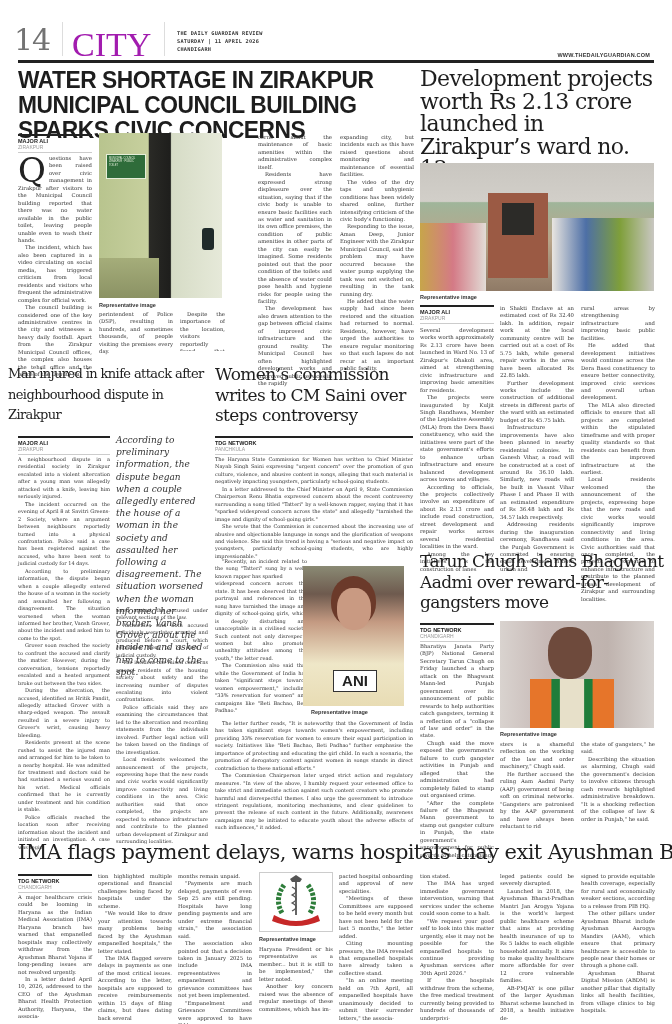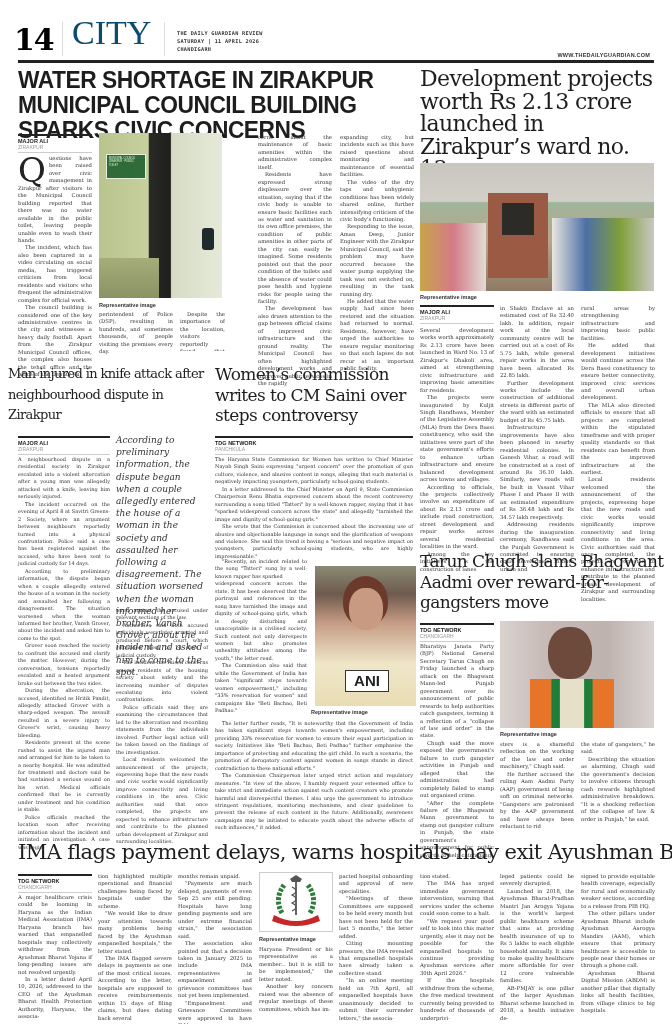--- a/index.html
+++ b/index.html
@@ -1,21 +1,21 @@
 <!DOCTYPE html>
 <html><head>
 <meta charset="utf-8">
 <style>
   * { box-sizing: border-box; margin: 0; padding: 0; }
   html, body { width: 672px; height: 1024px; background: #fff; overflow: hidden; }
   body { position: relative; font-family: "DejaVu Serif", serif; color: #222; }
   .abs { position: absolute; }
-  .masthead-num { left: 14px; top: 22px; font-family: "DejaVu Serif", serif; font-size: 30px; color: #000000; font-weight: bold; letter-spacing: -1px; }
+  .masthead-num { left: 14px; top: 22px; font-family: "DejaVu Serif", serif; font-size: 30px; color: #737373; font-weight: normal; letter-spacing: -1px; }
   .mh-div { top: 22px; width: 1px; height: 34px; background: #ddd; }
-  .masthead-section { left: 72px; top: 14px; font-family: "Liberation Serif", serif; font-size: 34px; color: #0c4a6e; }
+  .masthead-section { left: 72px; top: 26px; font-family: "Liberation Serif", serif; font-size: 34px; color: #a21caf; }
   .mh-meta { left: 177px; top: 29px; font-family: "DejaVu Sans Mono", monospace; font-size: 5.2px; line-height: 8.2px; color: #333; font-weight: bold; letter-spacing: .3px; }
   .mh-url { right: 22px; top: 52px; font-family: "Liberation Sans", sans-serif; font-size: 5.5px; color: #333; font-weight: bold; letter-spacing: .2px; }
   .mh-rule { left: 18px; top: 60px; width: 636px; height: 3px; background: #222; }
   .h-bold { font-family: "Liberation Sans", sans-serif; font-weight: bold; color: #1d1d1d; font-size: 24.5px; line-height: 25px; letter-spacing: -.5px; transform: scaleX(.93); transform-origin: left top; }
   .h-serif { font-family: "DejaVu Serif", serif; color: #1e1e1e; letter-spacing: -.6px; }
   .byline { border-top: 2px solid #222; padding-top: 2px; }
   .byline .name { font-family: "Liberation Sans", sans-serif; font-size: 5.5px; font-weight: bold; color: #222; }
   .byline .loc { font-family: "Liberation Sans", sans-serif; font-size: 5px; color: #999; border-bottom: 1px solid #ccc; padding-bottom: 2px; }
   .body-text { font-family: "DejaVu Serif", serif; font-size: 5.3px; line-height: 7.45px; color: #333; text-align: justify; }
   .body-text p { text-indent: 7px; }
@@ -138,21 +138,21 @@
 <div class="abs body-text" style="left:215px; top:456px; width:198px; font-size:5px;">
   <p class="first">The Haryana State Commission for Women has written to Chief Minister Nayab Singh Saini expressing "urgent concern" over the promotion of gun culture, violence, and abusive content in songs, alleging that such material is negatively impacting youngsters, particularly school-going students.</p>
   <p>In a letter addressed to the Chief Minister on April 9, State Commission Chairperson Renu Bhatia expressed concern about the recent controversy surrounding a song titled "Tatteri" by a well-known rapper, saying that it has "sparked widespread concern across the state" and allegedly "tarnished the image and dignity of school-going girls."</p>
   <p>She wrote that the Commission is concerned about the increasing use of abusive and objectionable language in songs and the glorification of weapons and violence. She said this trend is having a "serious and negative impact on youngsters, particularly school-going students, who are highly impressionable."</p>
 </div>
 <div class="abs body-text" style="left:215px; top:558px; width:92px; font-size:5px;">
   <p>"Recently, an incident related to the song "Tatteri" sung by a well-known rapper has sparked</p>
   <p class="first">widespread concern across the state. It has been observed that the portrayal and references in the song have tarnished the image and dignity of school-going girls, which is deeply disturbing and unacceptable in a civilised society. Such content not only disrespects women but also promotes unhealthy attitudes among the youth," the letter read.</p>
   <p>The Commission also said that while the Government of India has taken "significant steps towards women empowerment," including "33% reservation for women" and campaigns like "Beti Bachao, Beti Padhao."</p>
 </div>
-<div class="abs photo" style="left:315px; top:566px; width:101px; height:140px; background:linear-gradient(180deg,#8a8a74 0%,#6e5a4e 20%,#c49a82 40%,#efe7c8 70%,#e8dcb4 100%);">
+<div class="abs photo" style="left:303px; top:566px; width:101px; height:140px; background:linear-gradient(180deg,#8a8a74 0%,#6e5a4e 20%,#c49a82 40%,#efe7c8 70%,#e8dcb4 100%);">
   <div class="abs" style="left:28px; top:10px; width:45px; height:50px; border-radius:50% 50% 45% 45%; background:#6b3a2a;"></div>
   <div class="abs" style="left:34px; top:22px; width:34px; height:42px; border-radius:45%; background:#c99a82;"></div>
   <div class="abs" style="left:30px; top:104px; width:44px; height:22px; background:#fff; border:1px solid #333; text-align:center; font-family:'Liberation Sans',sans-serif; font-weight:bold; font-size:15px; line-height:20px; color:#222;">ANI</div>
 </div>
 <div class="abs caption" style="left:311px; top:709px;">Representative image</div>
 <div class="abs body-text" style="left:215px; top:720px; width:198px; font-size:5px;">
   <p>The letter further reads, "It is noteworthy that the Government of India has taken significant steps towards women's empowerment, including providing 33% reservation for women to ensure their equal participation in society. Initiatives like "Beti Bachao, Beti Padhao" further emphasise the importance of protecting and educating the girl child. In such a scenario, the promotion of derogatory content against women in songs stands in direct contradiction to these national efforts."</p>
   <p>The Commission Chairperson later urged strict action and regulatory measures. "In view of the above, I humbly request your esteemed office to take strict and immediate action against such content creators who promote harmful and disrespectful themes. I also urge the government to introduce stringent regulations, monitoring mechanisms, and clear guidelines to prevent the release of such content in the future. Additionally, awareness campaigns may be initiated to educate youth about the adverse effects of such influences," it added.</p>
 </div>
 

